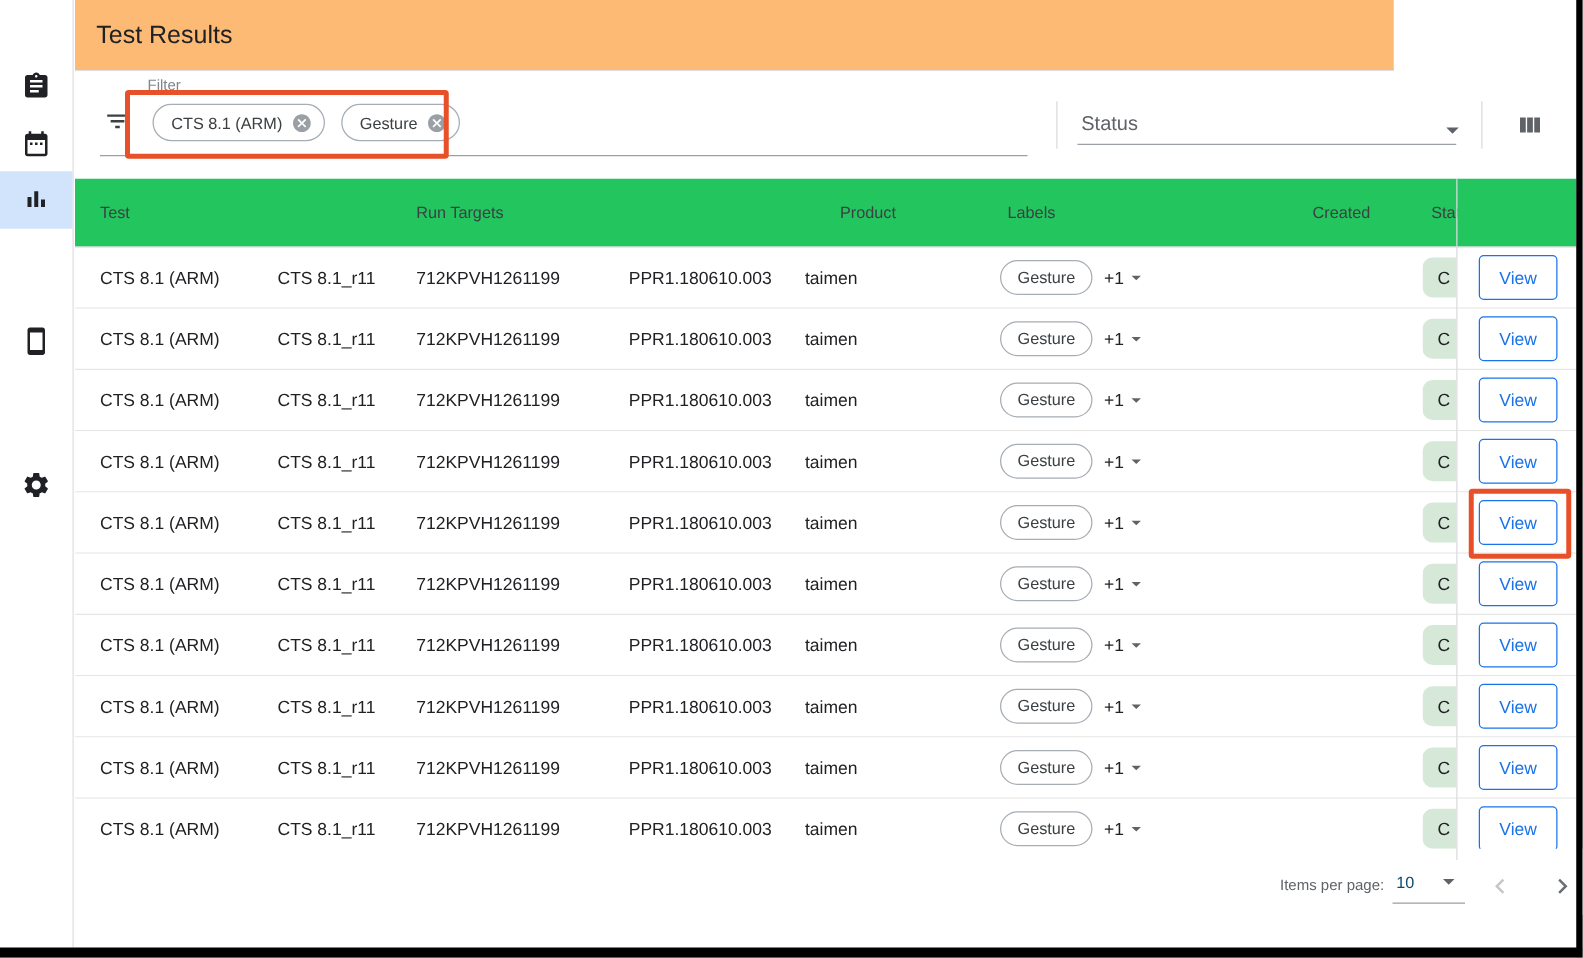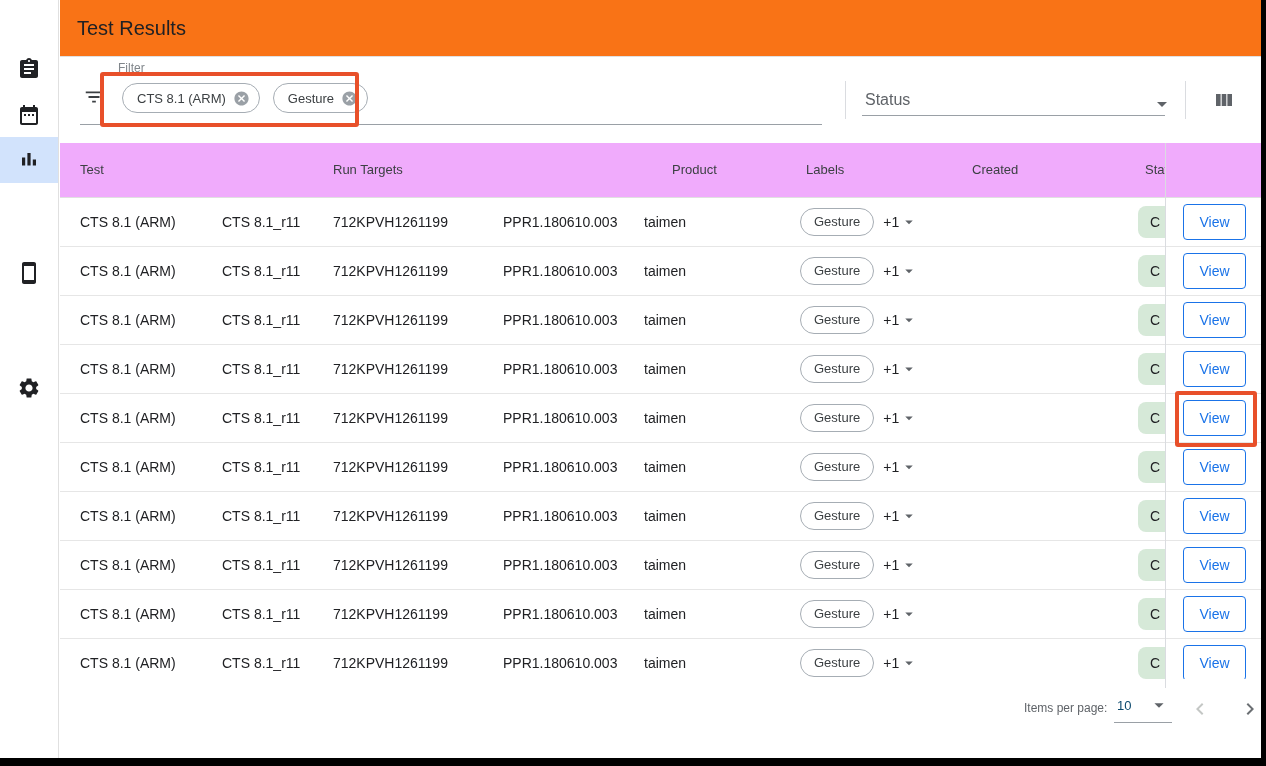--- a/index.html
+++ b/index.html
@@ -12,44 +12,44 @@
   .strip-bottom { position:absolute; left:0; bottom:0; width:1266px; height:8px; background:#000; z-index:40; }
 
   
   .sidebar { position:absolute; left:0; top:0; width:59px; height:758px; background:#fff; border-right:1px solid #e0e0e0; z-index:5; }
   .nav-item { position:absolute; left:0; width:58px; height:46px; display:flex; align-items:center; justify-content:center; cursor:pointer; }
   .nav-item svg { width:24px; height:24px; fill:#202124; }
   .nav-item.active { background:#d2e3fc; }
   .ni-0{top:46px} .ni-1{top:92px} .ni-2{top:137px} .ni-3{top:250px} .ni-4{top:365px}
 
   
-  .page-header { position:absolute; left:60px; top:0; width:1201px; height:57px; background:#f97316; border-bottom:1px solid #e0e0e0; }
+  .page-header { position:absolute; left:60px; top:0; width:1055px; height:57px; background:#fdba74; border-bottom:1px solid #e0e0e0; }
   .page-title { position:absolute; left:17px; top:0; line-height:57px; font-size:20px; color:#202124; font-weight:400; }
 
   
   .filterbar { position:absolute; left:60px; top:57px; width:1201px; height:86px; background:#fff; }
   .filter-icon { position:absolute; left:23px; top:29px; width:22px; height:22px; fill:#3c4043; cursor:pointer; }
   .filter-label { position:absolute; left:58px; top:4px; font-size:12px; color:#80868b; }
   .chips { position:absolute; left:62px; top:26px; display:flex; gap:13px; }
   .chip { display:inline-flex; align-items:center; gap:7px; height:30px; padding:0 9px 0 14px; border:1px solid #a6adb4; border-radius:16px; font-size:13px; color:#3c4043; background:#fff; cursor:pointer; white-space:nowrap; }
   .chip svg { width:17px; height:17px; fill:#9aa0a6; cursor:pointer; }
   .filter-underline { position:absolute; left:20px; top:67px; width:742px; height:1px; background:#9aa0a6; }
   .vdivider { position:absolute; top:24px; width:1px; height:38px; background:#dadce0; }
   .vd-1{left:785px} .vd-2{left:1125px}
   .status-select { position:absolute; left:805px; top:30px; width:357px; height:30px; cursor:pointer; }
   .status-label { position:absolute; left:0; top:4px; font-size:16px; color:#5f6368; }
   .status-arrow { position:absolute; left:285px; top:5px; width:24px; height:24px; fill:#5f6368; }
   .status-underline { position:absolute; left:-3px; top:28px; width:303px; height:1px; background:#9aa0a6; }
   .columns-btn { position:absolute; left:1152px; top:31px; width:24px; height:24px; cursor:pointer; }
   .columns-btn svg { width:24px; height:24px; fill:#5f6368; }
 
   
-  .thead { position:absolute; left:60px; top:143px; width:1201px; height:55px; background:#f0abfc; border-bottom:1px solid #e0e0e0; }
+  .thead { position:absolute; left:60px; top:143px; width:1201px; height:55px; background:#22c55e; border-bottom:1px solid #e0e0e0; }
   .hc { position:absolute; top:0; height:54px; line-height:54px; font-size:13px; color:#3c4043; white-space:nowrap; }
-  .hc0{left:20px} .hc1{left:162px} .hc2{left:273px} .hc3{left:443px} .hc4{left:612px} .hc5{left:746px} .hc6{left:912px}
+  .hc0{left:20px} .hc1{left:162px} .hc2{left:273px} .hc3{left:443px} .hc4{left:612px} .hc5{left:746px} .hc6{left:990px}
   .hc7{left:1085px; width:21px; overflow:hidden;}
   .tbody { position:absolute; left:60px; top:198px; width:1201px; }
   .trow { position:relative; width:1201px; height:49px; border-bottom:1px solid #e6e6e6; background:#fff; }
   .cell { position:absolute; top:0; height:48px; line-height:48px; font-size:14px; color:#202124; white-space:nowrap; }
   .c-test{left:20px} .c-package{left:162px} .c-run{left:273px} .c-build{left:443px} .c-product{left:584px} .c-created{left:956px}
   .c-labels { left:740px; top:0; height:48px; display:flex; align-items:center; gap:9px; }
   .row-chip { display:inline-flex; align-items:center; height:28px; padding:0 13px; border:1px solid #a6adb4; border-radius:15px; font-size:13px; color:#3c4043; background:#fff; }
   .more-labels { display:inline-flex; align-items:center; font-size:14px; color:#202124; cursor:pointer; }
   .more-labels svg { width:18px; height:18px; fill:#5f6368; margin-left:1px; }
   .c-status { left:1078px; width:27px; height:48px; overflow:hidden; }

